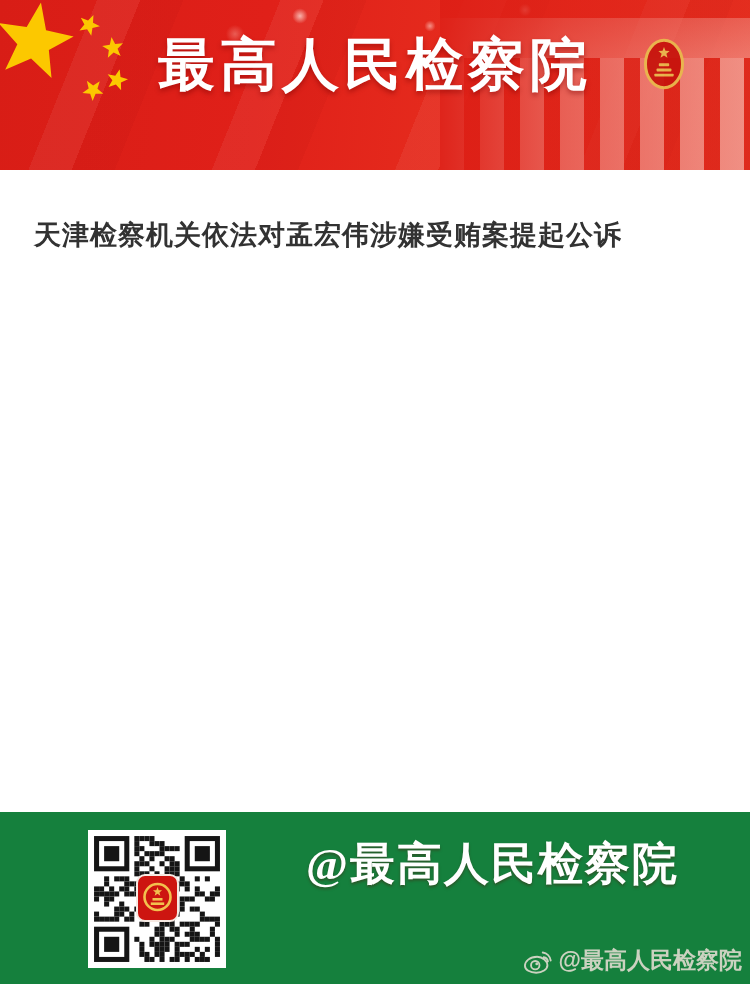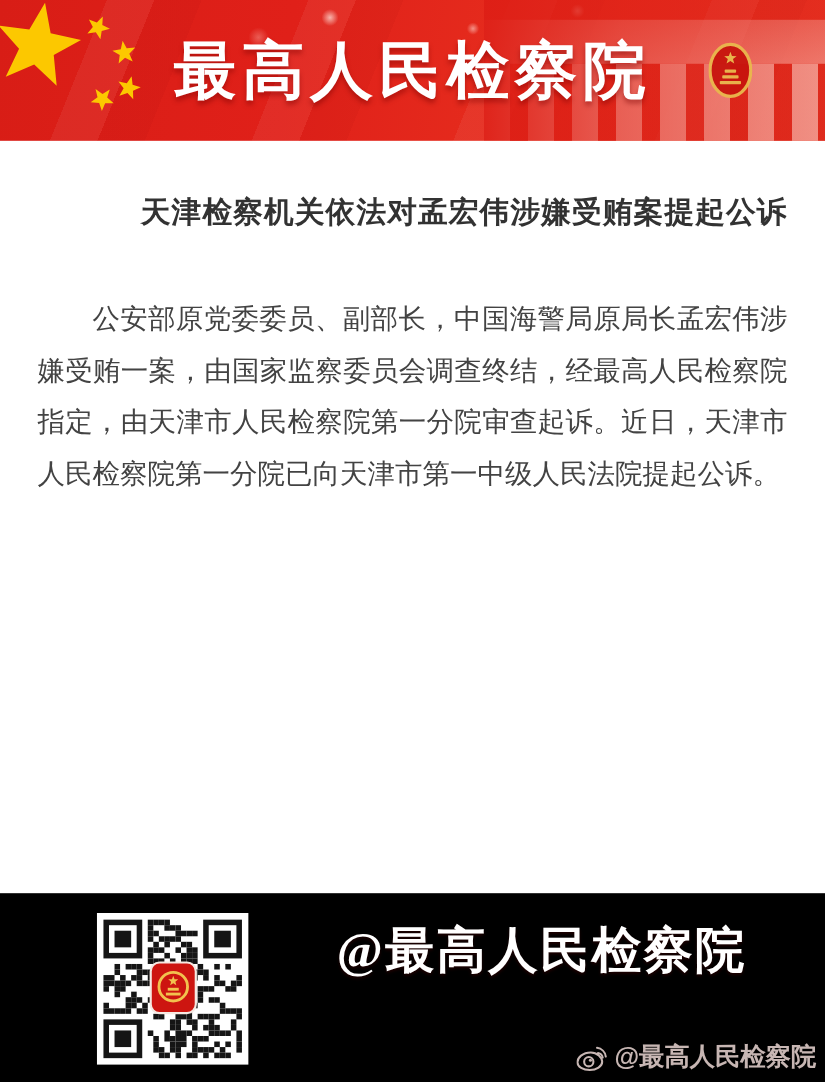--- a/index.html
+++ b/index.html
@@ -1,20 +1,20 @@
 <!DOCTYPE html>
 <html><head>
 <meta charset="utf-8">
 <style>
   html,body{margin:0;padding:0;background:#ffffff;}
   .page{position:relative;width:750px;height:984px;background:#ffffff;overflow:hidden;
         font-family:"Liberation Sans","DejaVu Sans",sans-serif;}
 
   
-  .banner{position:relative;height:128px;overflow:hidden;
+  .banner{position:relative;height:170px;overflow:hidden;
     background:
       radial-gradient(circle 11px at 300px 16px, rgba(255,222,212,.75), rgba(255,222,212,0) 70%),
       radial-gradient(circle 8px at 430px 26px, rgba(255,215,205,.6), rgba(255,215,205,0) 70%),
       radial-gradient(circle 9px at 525px 10px, rgba(255,215,205,.55), rgba(255,215,205,0) 70%),
       radial-gradient(circle 13px at 235px 34px, rgba(255,205,195,.35), rgba(255,205,195,0) 70%),
       linear-gradient(97deg,#d81d16 0%,#e02019 35%,#e52b1d 60%,#e63423 100%);}
   .banner::before{content:"";position:absolute;inset:0;
       background:repeating-linear-gradient(112deg,
         rgba(255,255,255,0) 0 90px, rgba(255,255,255,.06) 90px 130px,
         rgba(140,0,0,.06) 130px 170px);}
@@ -47,21 +47,21 @@
 
   .banner-text{position:absolute;left:0;right:0;top:0;z-index:4;text-align:center;color:#ffffff;}
   .org{margin-top:27px;font-family:"Liberation Serif","DejaVu Serif",serif;font-weight:bold;
        font-size:57px;letter-spacing:5px;text-shadow:0 3px 5px rgba(120,0,0,.45);}
   .slogan{margin-top:9px;font-size:27px;font-weight:bold;letter-spacing:4px;
        text-shadow:0 2px 3px rgba(120,0,0,.45);}
   .slogan-gap{display:inline-block;width:42px;}
 
   
   main{padding:0 34px;}
-  h1{margin:47px 0 0;text-align:right;font-size:27px;color:#323232;font-weight:bold;letter-spacing:1px;}
+  h1{margin:47px 0 0;text-align:left;font-size:27px;color:#323232;font-weight:bold;letter-spacing:1px;}
   .para{margin:0;text-align:justify;text-indent:2em;font-size:25px;line-height:47px;color:#434343;}
   .para-1{margin-top:56px;}
   .para-2{margin-top:26px;}
 
   
   footer{position:absolute;left:0;bottom:0;width:750px;height:172px;background:#bf0f07;}
   .qr{position:absolute;left:88px;top:18px;width:138px;height:138px;}
   .qr > svg{display:block;width:138px;height:138px;}
   .qr-logo{position:absolute;left:48px;top:44px;width:43px;height:48px;box-sizing:border-box;
        background:#cd1510;border:2px solid #f6e9e2;border-radius:9px;
@@ -131,24 +131,23 @@
       </span>
     </div>
 
     <div class="banner-text">
       <div class="org">最高人民检察院</div>
     </div>
   </header>
 
   <main>
     <h1>天津检察机关依法对孟宏伟涉嫌受贿案提起公诉</h1>
-    <p class="para para-1">公安部原党委委员、副部长，中国海警局原局长孟宏伟涉嫌受贿一案，由国家监察委员会调查终结，经最高人民检察院指定，由天津市人民检察院第一分院审查起诉。近日，天津市人民检察院第一分院已向天津市第一中级人民法院提起公诉。</p>
   </main>
 
-  <footer style="background-color: #000000; margin-top: 12px;">
+  <footer style="background-color: #15803d; margin-top: 12px;">
 
     <div class="qr">
       <svg id="qr-svg" viewBox="0 0 137 137">
           <rect width="137" height="137" fill="#ffffff"></rect>
           <rect x="46" y="6" width="5" height="5" fill="#151515"></rect>
           <rect x="51" y="6" width="5" height="5" fill="#151515"></rect>
           <rect x="56" y="6" width="5" height="5" fill="#151515"></rect>
           <rect x="61" y="6" width="5" height="5" fill="#151515"></rect>
           <rect x="46" y="11" width="5" height="5" fill="#151515"></rect>
           <rect x="61" y="11" width="5" height="5" fill="#151515"></rect>

